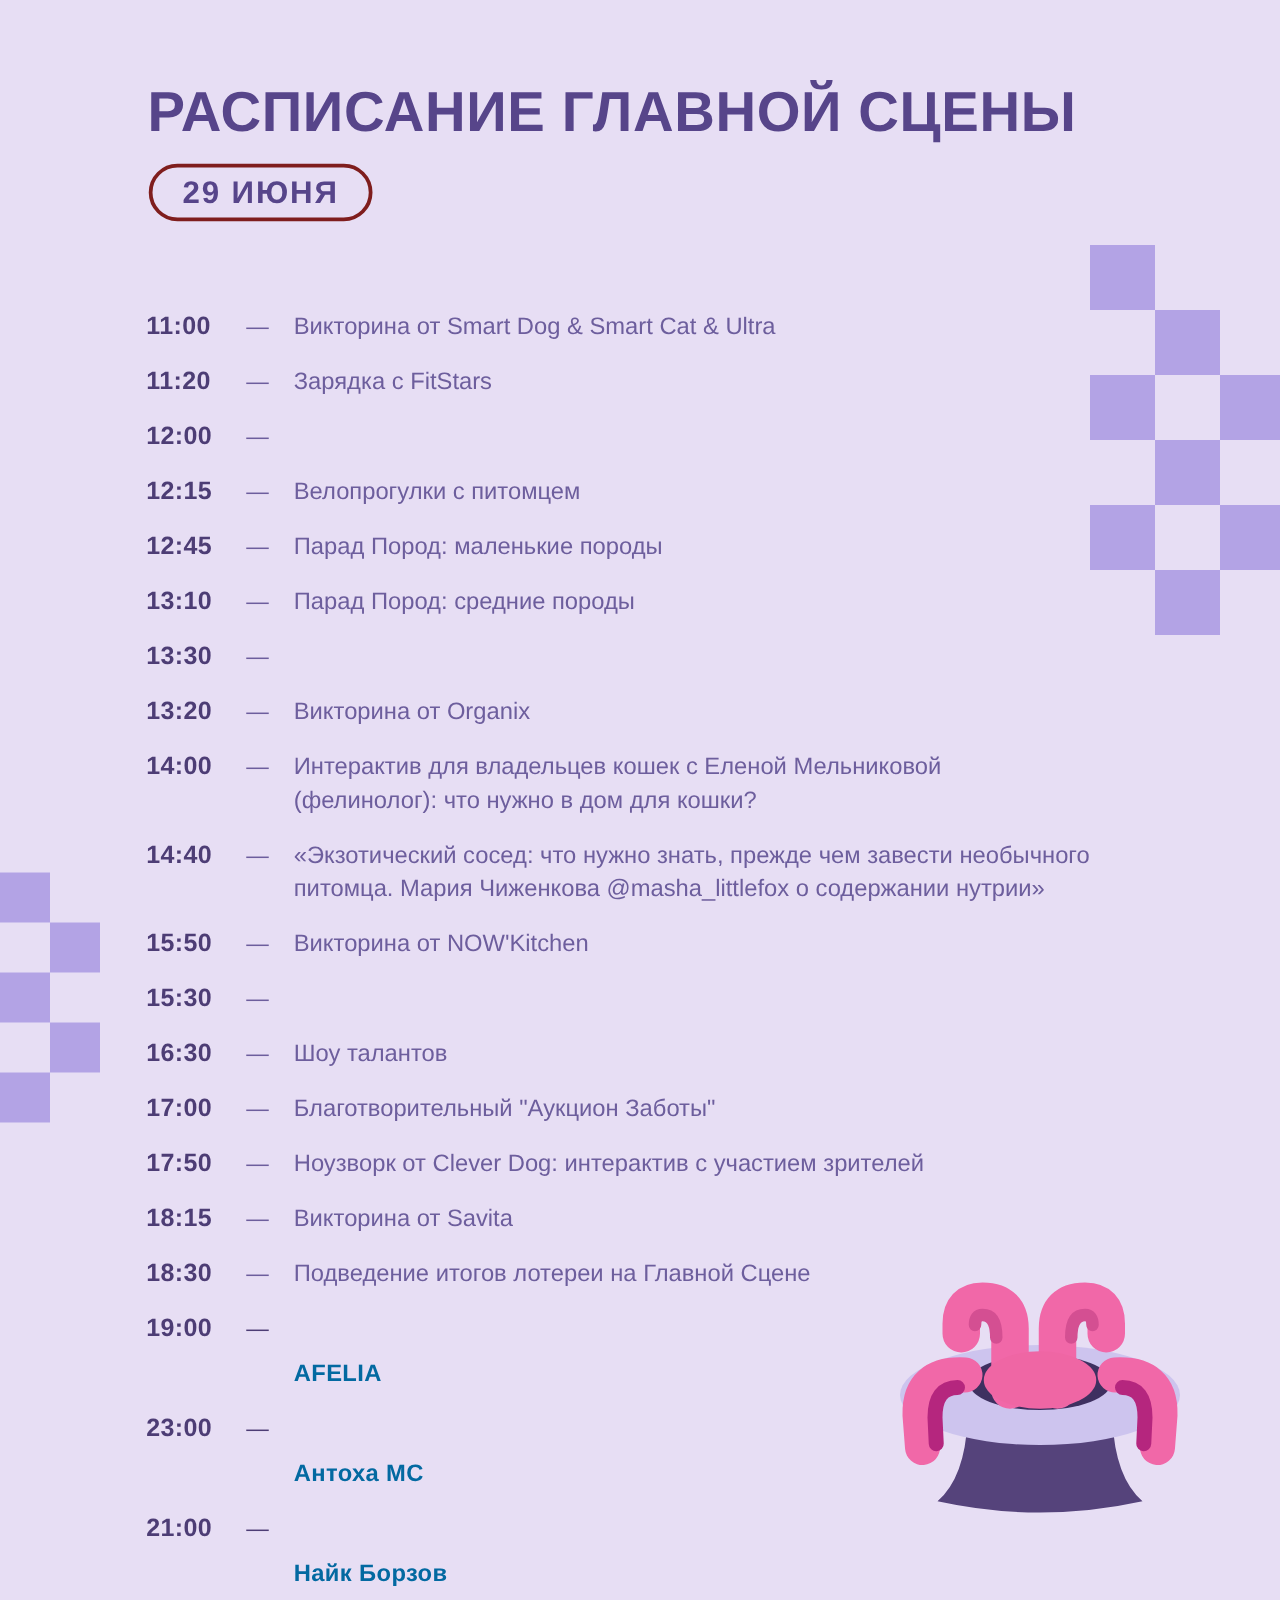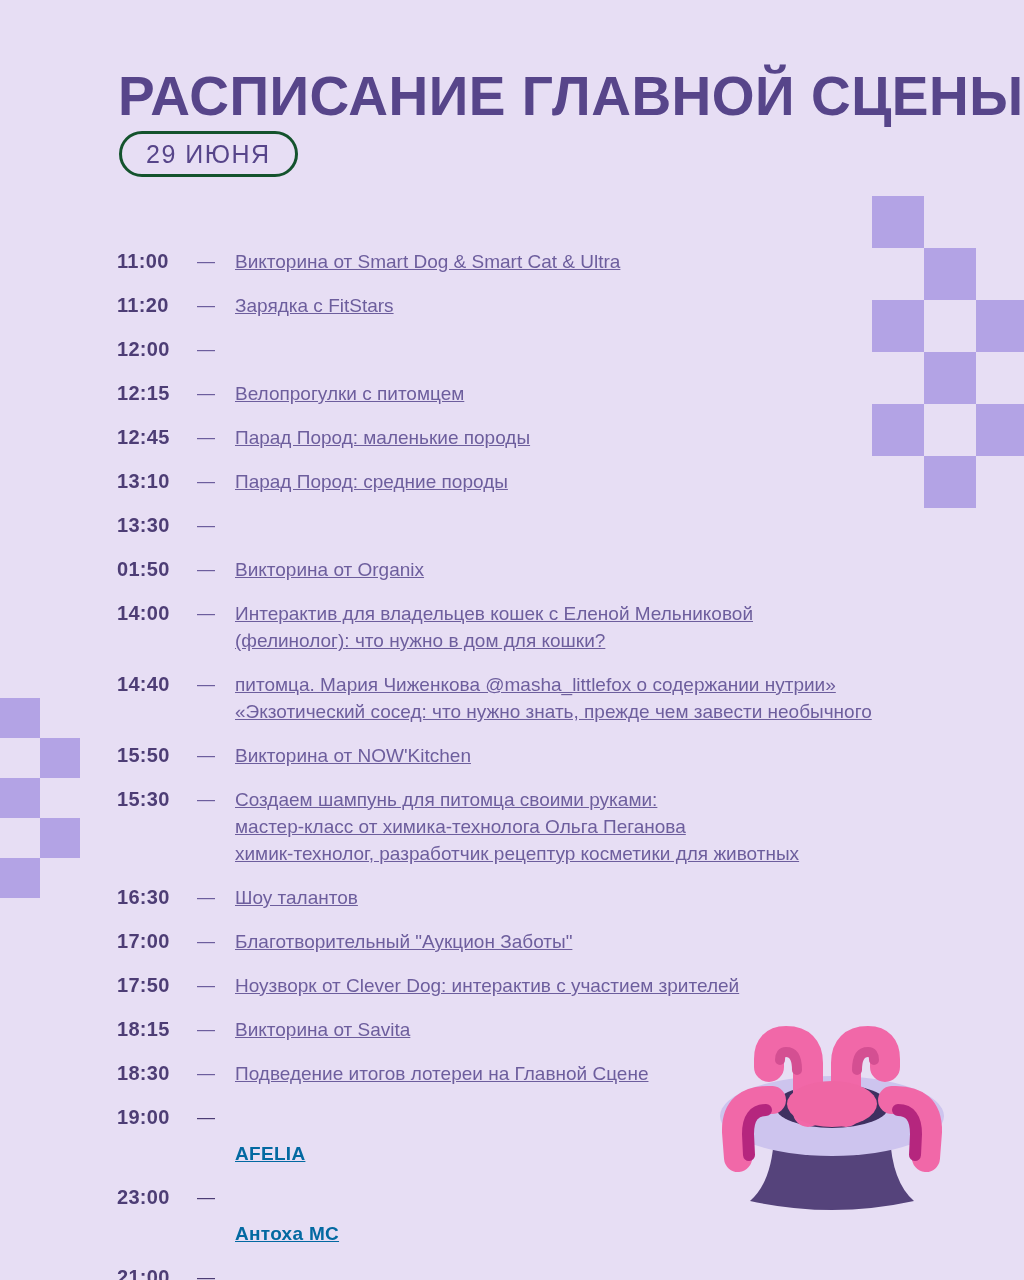--- a/index.html
+++ b/index.html
@@ -10,39 +10,39 @@
     overflow: hidden;
     background: #e7def4;
     font-family: "Liberation Sans", "DejaVu Sans", sans-serif;
   }
 
   
   .title {
     position: absolute;
     left: 118px;
     top: 64px;
-    font-size: 55px;
+    font-size: 45px;
     font-weight: 700;
     letter-spacing: 0.5px;
     color: #57458a;
     white-space: nowrap;
   }
   .date-badge {
     position: absolute;
     left: 119px;
     top: 131px;
     height: 46px;
     box-sizing: border-box;
-    border: 3px solid #14532d;
+    border: 3px solid #7f1d1d;
     border-radius: 24px;
     padding: 16px 24px;
     display: flex;
     align-items: center;
     font-size: 25px;
-    font-weight: 400;
+    font-weight: 700;
     letter-spacing: 1.5px;
     color: #57458a;
     white-space: nowrap;
   }
 
   
   .schedule {
     position: absolute;
     left: 117px;
     top: 248px;
@@ -65,21 +65,20 @@
     flex: 0 0 38px;
     font-size: 18px;
     line-height: 27px;
     color: #6d5e9d;
   }
   .row .lines {
     font-size: 19px;
     line-height: 27px;
     color: #6d5e9d;
     max-width: 740px;
-    text-decoration: underline;
   }
   .row.bold .lines {
     font-weight: 700;
     color: #0369a1;
     letter-spacing: 0.3px;
     margin-top: 36px;
   }
   .row.bold .dash { color: #4d3d75; }
 
   
@@ -161,57 +160,52 @@
       <div class="dash">—</div>
       <div class="lines">
         <div>Парад Пород: средние породы</div>
       </div>
     </div>
     <div class="row">
       <div class="time">13:30</div>
       <div class="dash">—</div>
     </div>
     <div class="row">
-      <div class="time">01:50</div>
+      <div class="time">13:20</div>
       <div class="dash">—</div>
       <div class="lines">
         <div>Викторина от Organix</div>
       </div>
     </div>
     <div class="row">
       <div class="time">14:00</div>
       <div class="dash">—</div>
       <div class="lines">
         <div>Интерактив для владельцев кошек с Еленой Мельниковой</div>
         <div>(фелинолог): что нужно в дом для кошки?</div>
       </div>
     </div>
     <div class="row">
       <div class="time">14:40</div>
       <div class="dash">—</div>
       <div class="lines">
+        <div>«Экзотический сосед: что нужно знать, прежде чем завести необычного</div>
         <div>питомца. Мария Чиженкова @masha_littlefox о содержании нутрии»</div>
-        <div>«Экзотический сосед: что нужно знать, прежде чем завести необычного</div>
       </div>
     </div>
     <div class="row">
       <div class="time">15:50</div>
       <div class="dash">—</div>
       <div class="lines">
         <div>Викторина от NOW'Kitchen</div>
       </div>
     </div>
     <div class="row">
       <div class="time">15:30</div>
       <div class="dash">—</div>
-      <div class="lines">
-        <div>Создаем шампунь для питомца своими руками:</div>
-        <div>мастер-класс от химика-технолога Ольга Пеганова</div>
-        <div>химик-технолог, разработчик рецептур косметики для животных</div>
-      </div>
     </div>
     <div class="row">
       <div class="time">16:30</div>
       <div class="dash">—</div>
       <div class="lines">
         <div>Шоу талантов</div>
       </div>
     </div>
     <div class="row">
       <div class="time">17:00</div>

